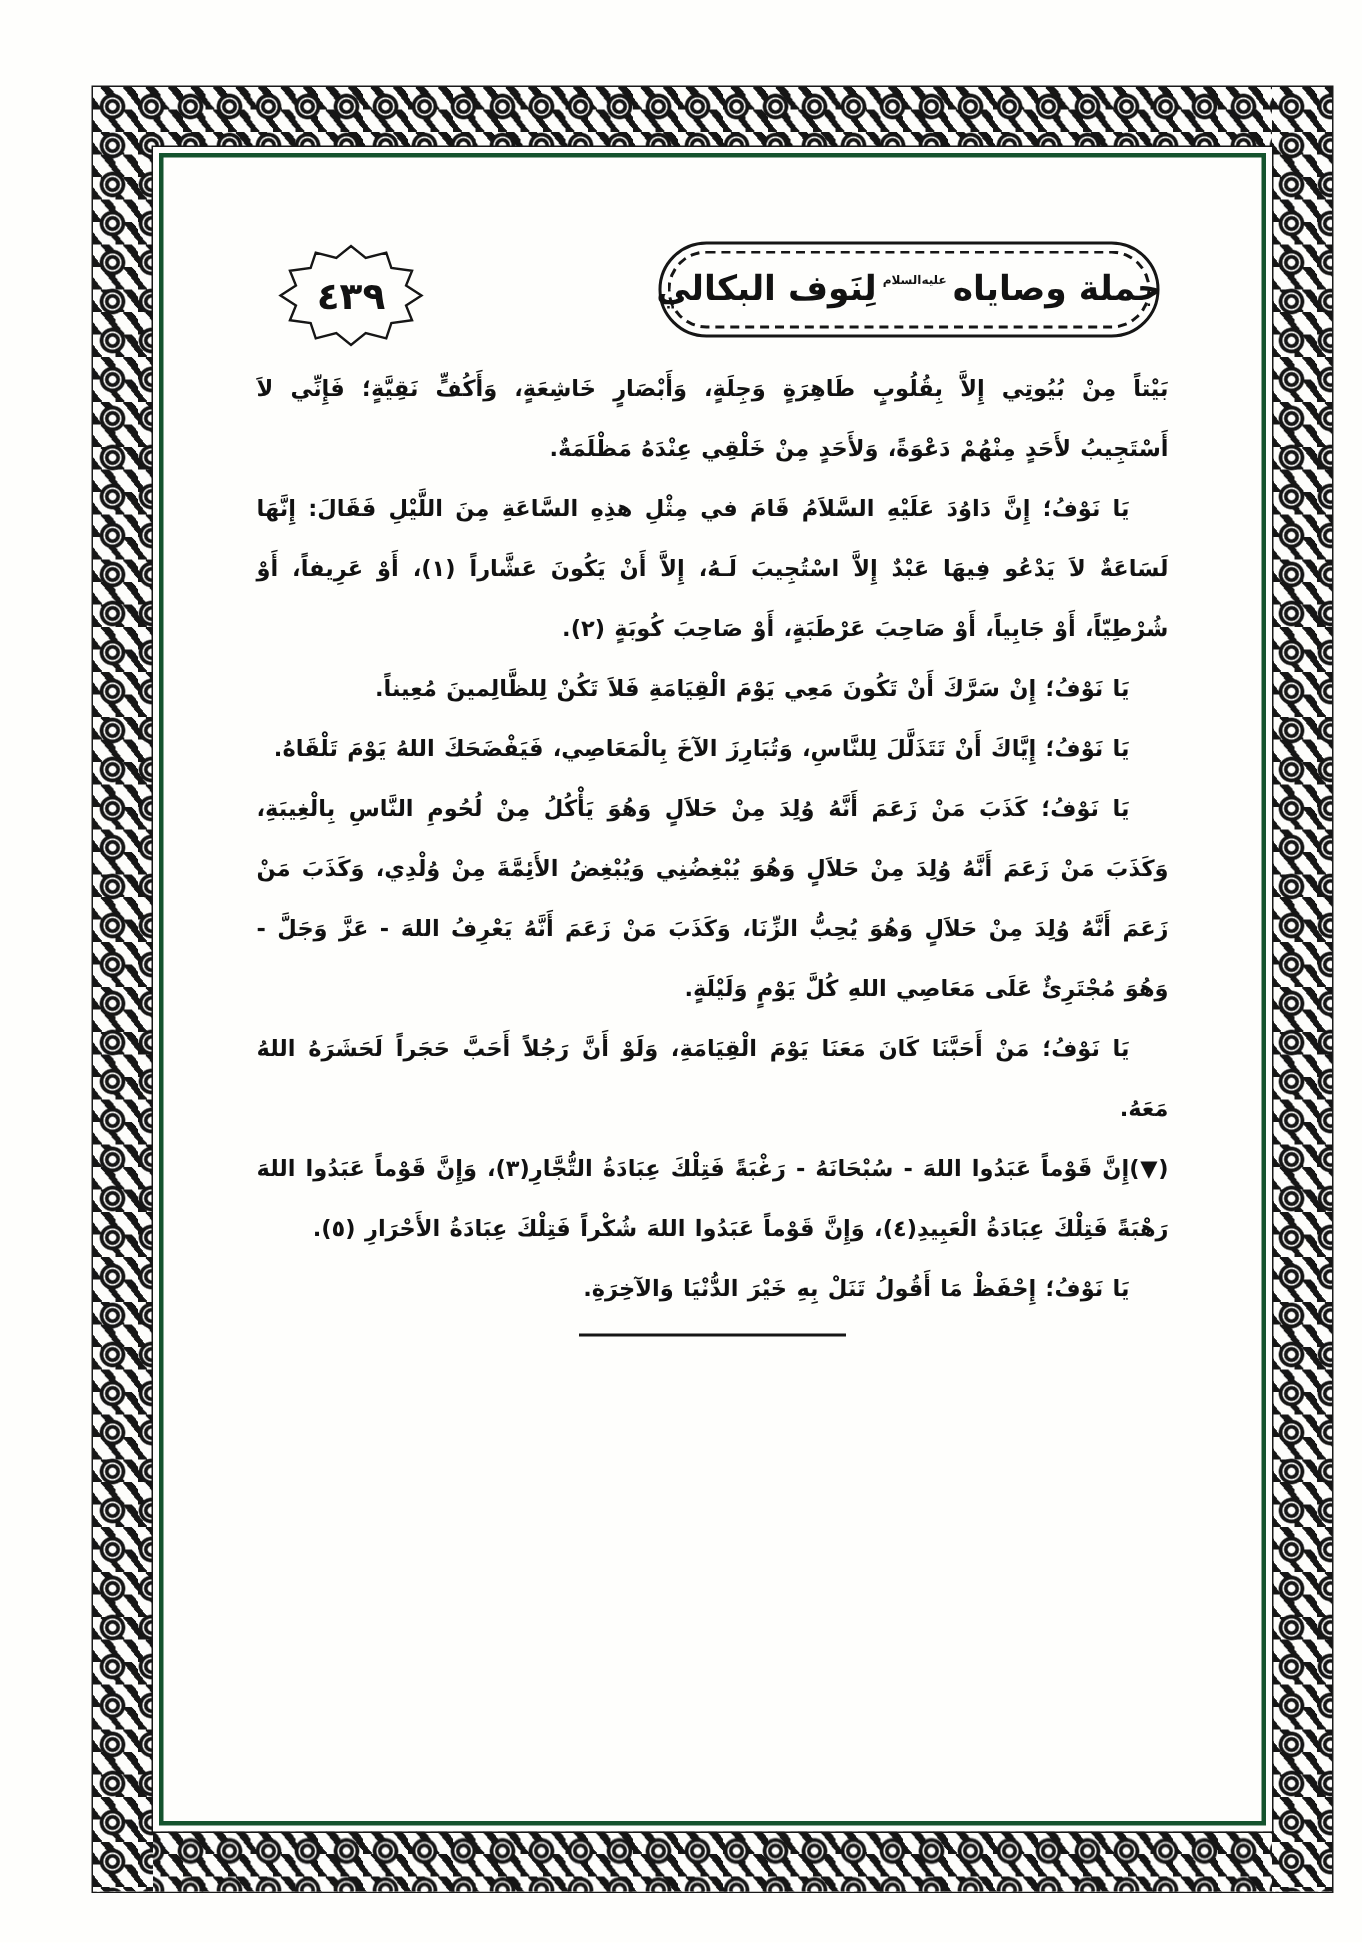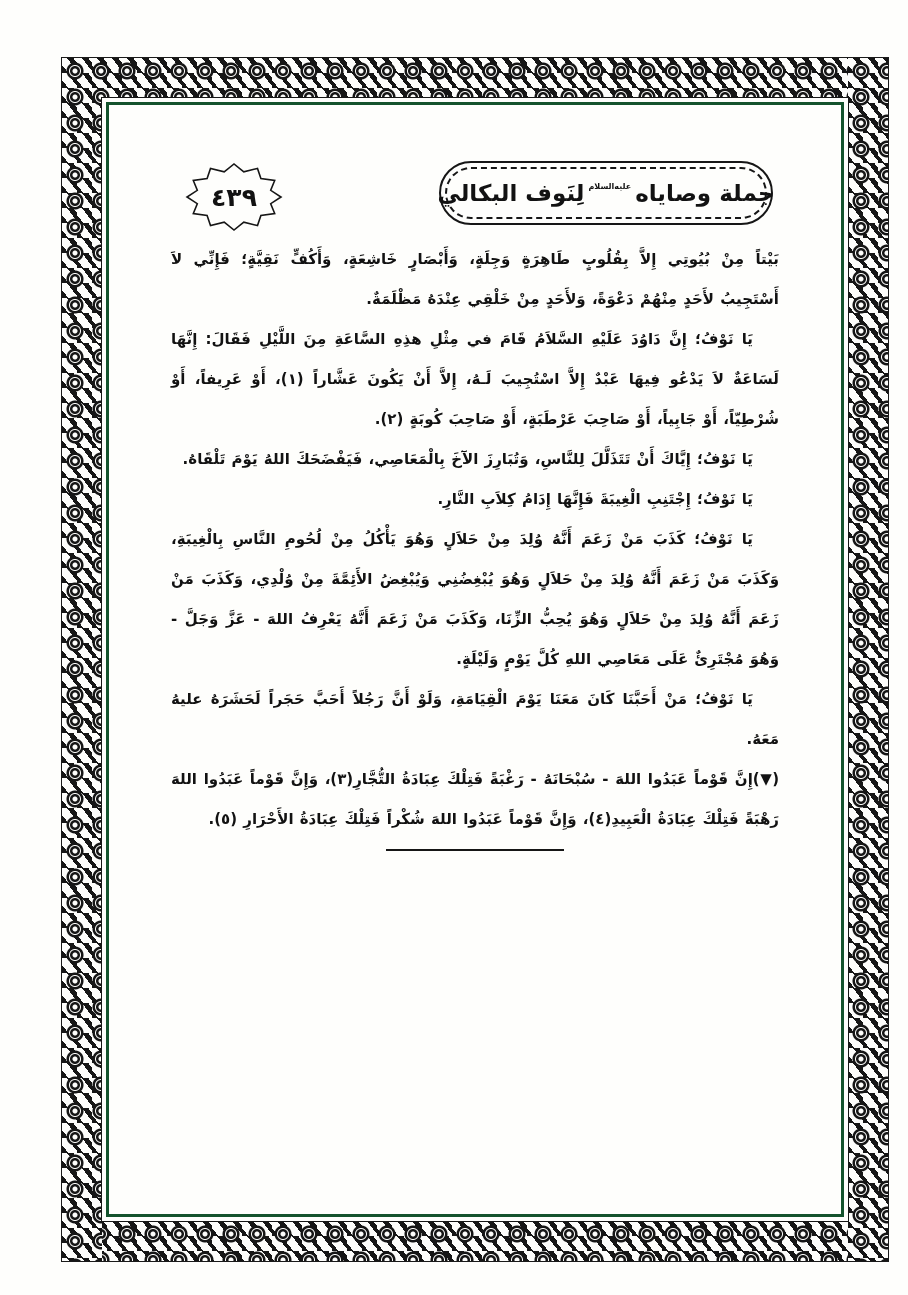--- a/index.html
+++ b/index.html
@@ -110,25 +110,26 @@
                 <span>السلام</span>
               </span>
               <span>لِنَوف البكالي</span>
             </span>
           </div>
         </div>
 
         <div class="body-text">
           <p>بَيْتاً مِنْ بُيُوتِي إِلاَّ بِقُلُوبٍ طَاهِرَةٍ وَجِلَةٍ، وَأَبْصَارٍ خَاشِعَةٍ، وَأَكُفٍّ نَقِيَّةٍ؛ فَإِنِّي لاَ أَسْتَجِيبُ لأَحَدٍ مِنْهُمْ دَعْوَةً، وَلأَحَدٍ مِنْ خَلْقِي عِنْدَهُ مَظْلَمَةٌ.</p>
           <p class="indent">يَا نَوْفُ؛ إِنَّ دَاوُدَ عَلَيْهِ السَّلاَمُ قَامَ في مِثْلِ هذِهِ السَّاعَةِ مِنَ اللَّيْلِ فَقَالَ: إِنَّهَا لَسَاعَةٌ لاَ يَدْعُو فِيهَا عَبْدٌ إِلاَّ اسْتُجِيبَ لَـهُ، إِلاَّ أَنْ يَكُونَ عَشَّاراً (١)، أَوْ عَرِيفاً، أَوْ شُرْطِيّاً، أَوْ جَابِياً، أَوْ صَاحِبَ عَرْطَبَةٍ، أَوْ صَاحِبَ كُوبَةٍ (٢).</p>
+          <p class="indent">يَا نَوْفُ؛ إِنْ سَرَّكَ أَنْ تَكُونَ مَعِي يَوْمَ الْقِيَامَةِ فَلاَ تَكُنْ لِلظَّالِمينَ مُعِيناً.</p>
           <p class="indent">يَا نَوْفُ؛ إِيَّاكَ أَنْ تَتَذَلَّلَ لِلنَّاسِ، وَتُبَارِزَ الآخَ بِالْمَعَاصِي، فَيَفْضَحَكَ اللهُ يَوْمَ تَلْقَاهُ.</p>
-          <p class="indent">يَا نَوْفُ؛ إِجْتَنِبِ الْغِيبَةَ فَإِنَّهَا إِدَامُ كِلاَبِ النَّارِ.</p>
           <p class="indent">يَا نَوْفُ؛ كَذَبَ مَنْ زَعَمَ أَنَّهُ وُلِدَ مِنْ حَلاَلٍ وَهُوَ يَأْكُلُ مِنْ لُحُومِ النَّاسِ بِالْغِيبَةِ، وَكَذَبَ مَنْ زَعَمَ أَنَّهُ وُلِدَ مِنْ حَلاَلٍ وَهُوَ يُبْغِضُنِي وَيُبْغِضُ الأَئِمَّةَ مِنْ وُلْدِي، وَكَذَبَ مَنْ زَعَمَ أَنَّهُ وُلِدَ مِنْ حَلاَلٍ وَهُوَ يُحِبُّ الزِّنَا، وَكَذَبَ مَنْ زَعَمَ أَنَّهُ يَعْرِفُ اللهَ - عَزَّ وَجَلَّ - وَهُوَ مُجْتَرِئٌ عَلَى مَعَاصِي اللهِ كُلَّ يَوْمٍ وَلَيْلَةٍ.</p>
-          <p class="indent">يَا نَوْفُ؛ مَنْ أَحَبَّنَا كَانَ مَعَنَا يَوْمَ الْقِيَامَةِ، وَلَوْ أَنَّ رَجُلاً أَحَبَّ حَجَراً لَحَشَرَهُ عليهُ مَعَهُ.</p>
+          <p class="indent">يَا نَوْفُ؛ مَنْ أَحَبَّنَا كَانَ مَعَنَا يَوْمَ الْقِيَامَةِ، وَلَوْ أَنَّ رَجُلاً أَحَبَّ حَجَراً لَحَشَرَهُ اللهُ مَعَهُ.</p>
           <p>(▼)إِنَّ قَوْماً عَبَدُوا اللهَ - سُبْحَانَهُ - رَغْبَةً فَتِلْكَ عِبَادَةُ التُّجَّارِ(٣)، وَإِنَّ قَوْماً عَبَدُوا اللهَ رَهْبَةً فَتِلْكَ عِبَادَةُ الْعَبِيدِ(٤)، وَإِنَّ قَوْماً عَبَدُوا اللهَ شُكْراً فَتِلْكَ عِبَادَةُ الأَحْرَارِ (٥).</p>
+          <p class="indent">يَا نَوْفُ؛ إِحْفَظْ مَا أَقُولُ تَنَلْ بِهِ خَيْرَ الدُّنْيَا وَالآخِرَةِ.</p>
         </div>
 
         <div class="footnote-sep"></div>
 
       </div>
     </div>
   </div>
 </div>
 
 </body></html>

